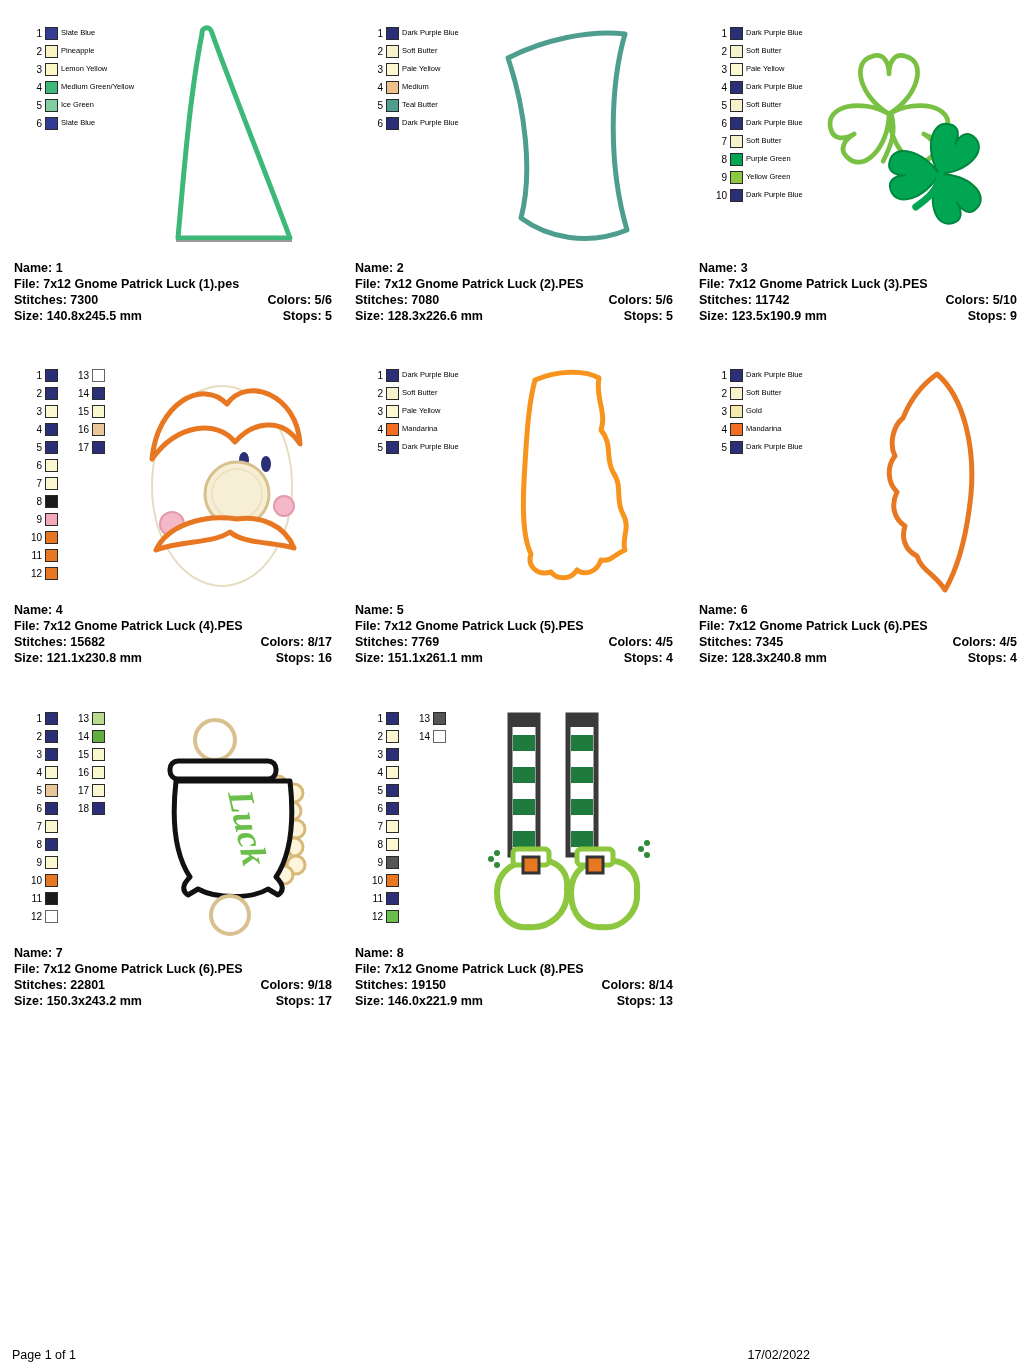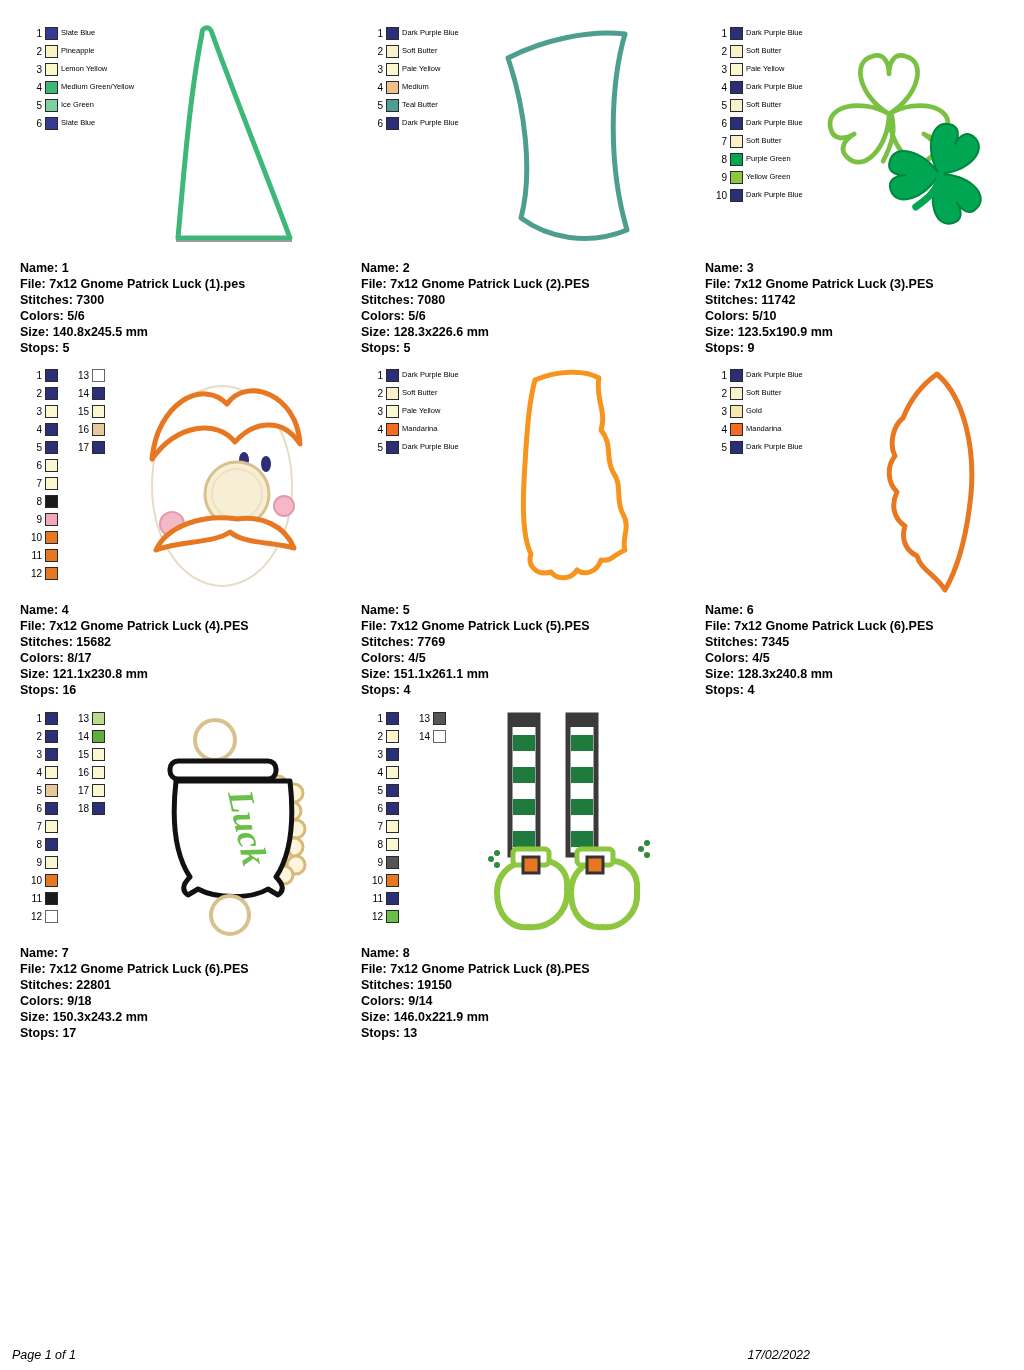--- a/index.html
+++ b/index.html
@@ -11,23 +11,23 @@
   .card { position:absolute; width:332px; height:336px; }
   .swatches { position:absolute; left:12px; top:4px; display:flex; align-items:flex-start; }
   .swatch-col { display:flex; flex-direction:column; }
   .swatch-col + .swatch-col { margin-left:12px; }
   .swatch-row { height:18px; display:flex; align-items:center; }
   .swatch-num { width:16px; text-align:right; font-size:10px; margin-right:3px; flex:none; }
   .swatch-box { width:13px; height:13px; border:1px solid #2a2a2a; box-sizing:border-box; margin-right:3px; flex:none; }
   .swatch-label { font-size:7.5px; white-space:nowrap; line-height:1; }
   .thumb { position:absolute; left:118px; top:2px; width:205px; height:232px; }
   .thumb svg { width:100%; height:100%; display:block; }
-  .meta { position:absolute; left:6px; top:240px; width:318px; font-size:12.5px; font-weight:bold; line-height:16px; }
-  .meta-row { display:flex; justify-content:space-between;flex-direction:column; }
-  .footer { position:absolute; left:0; top:1348px; width:820px; height:18px; font-size:12.5px;font-style:italic; }
+  .meta { position:absolute; left:0; top:240px; width:318px; font-size:12.5px; font-weight:bold; line-height:16px; }
+  .meta-row { display:flex; justify-content:space-between; }
+  .footer { position:absolute; left:0; top:1348px; width:820px; height:18px; font-size:12.5px; }
   .footer-page { position:absolute; left:12px; top:0; }
   .footer-source { position:absolute; left:120px; top:0; white-space:nowrap; }
   .footer-date { position:absolute; right:10px; top:0; }
 </style>
 </head>
 <body>
 
 <div class="page">
   <div id="cards">
   <div class="card" style="left:14px;top:20px">
@@ -699,21 +699,21 @@
         <span>8</span>
       </div>
       <div>
         <span>File:</span>
         <span>7x12 Gnome Patrick Luck (8).PES</span>
       </div>
       <div class="meta-row">
         <span><span>Stitches:</span>
         <span>19150</span></span>
         <span><span>Colors:</span>
-        <span>9/14</span></span>
+        <span>8/14</span></span>
       </div>
       <div class="meta-row">
         <span><span>Size:</span>
         <span>146.0x221.9 mm</span></span>
         <span><span>Stops:</span>
         <span>13</span></span>
       </div>
     </div>
   </div>
     </div>

